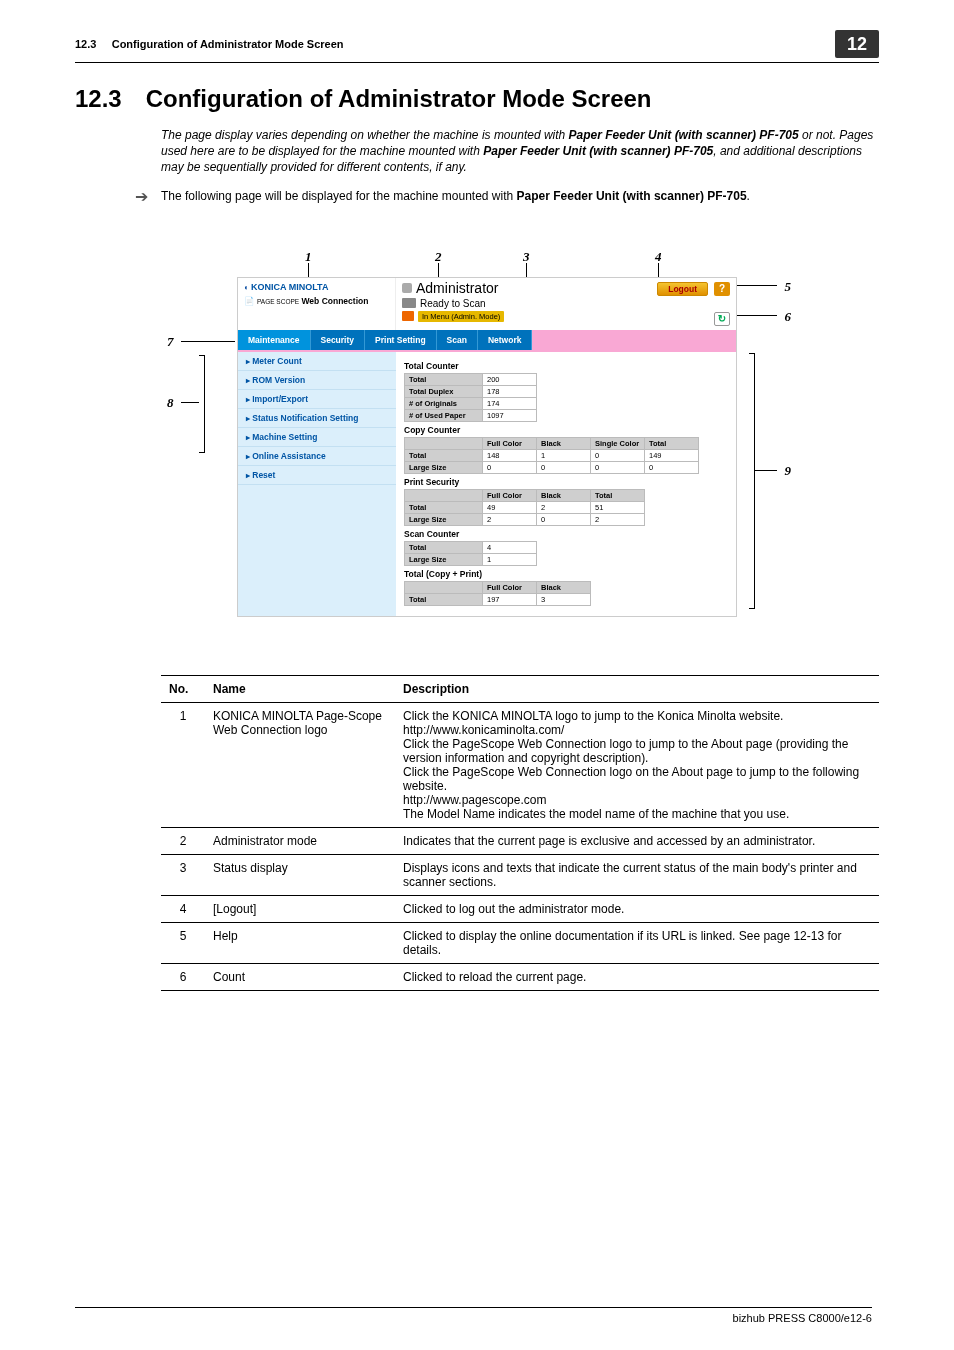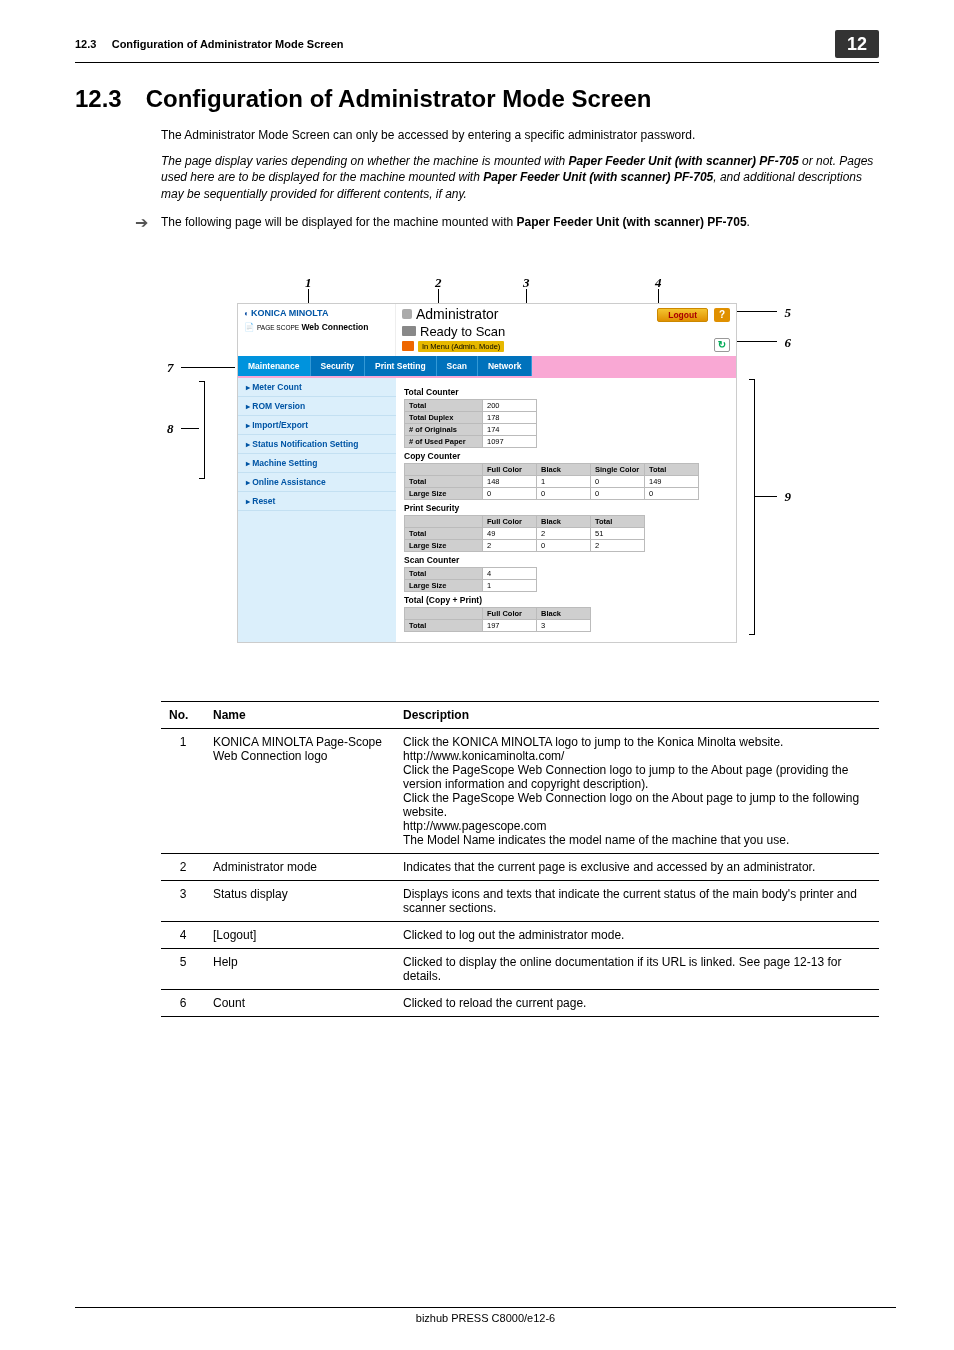--- a/index.html
+++ b/index.html
@@ -97,21 +97,21 @@
     border-right: 1px solid #eee;
     padding: 4px 6px;
     font-size: 8px;
   }
   .ap-right-col { flex: 1; position: relative; padding: 2px 6px; }
   .km-logo { font-weight: bold; color: #0055a5; font-size: 9px; }
   .pswc { font-size: 8.5px; margin-top: 4px; }
   .pswc b { color: #000; }
   .admin-user { display: flex; align-items: center; gap: 4px; font-size: 14px; }
   .mini-icon { width: 10px; height: 10px; background: #aaa; border-radius: 2px; }
-  .status-row { display: flex; align-items: center; gap: 4px; font-size: 13px; margin-top: 2px; }
+  .status-row { display: flex; align-items: center; gap: 4px; font-size: 10px; margin-top: 2px; }
   .printer-icon { width: 14px; height: 10px; background: #888; border-radius: 1px; }
   .inmenu { display: flex; align-items: center; gap: 4px; margin-top: 2px; }
   .inmenu-box { background: #e6b800; color: #000; font-size: 7.5px; padding: 1px 4px; border-radius: 1px; }
   .warn-icon { width: 12px; height: 10px; background: #e60; border-radius: 1px; }
   .logout-btn { position: absolute; top: 4px; right: 28px; background: linear-gradient(#f4c430,#e09000); color: #a00; border: 1px solid #c80; padding: 1px 10px; font-size: 8.5px; font-weight: bold; border-radius: 2px; }
   .help-icon { position: absolute; top: 4px; right: 6px; width: 16px; height: 14px; background: #e09000; border-radius: 2px; display:flex; align-items:center; justify-content:center; color:#fff; font-weight:bold; font-size:10px; }
   .reload-icon { position: absolute; top: 34px; right: 6px; width: 16px; height: 14px; border: 1px solid #999; border-radius: 2px; display:flex; align-items:center; justify-content:center; color:#0a5; font-weight:bold; font-size:10px; }
 
   .ap-tabs {
     display: flex;
@@ -175,24 +175,24 @@
     text-align: left;
   }
   table.desc th { font-weight: bold; }
   table.desc td.col-no { width: 44px; text-align: center; }
   table.desc td.col-name { width: 190px; }
 
   
   .footer {
     position: absolute;
     bottom: 26px;
-    left: 75px; right: 58px;
+    left: 75px; right: 82px;
     border-top: 1px solid #000;
     display: flex;
-    justify-content: center;
+    justify-content: flex-end;
     font-size: 11px;
     padding-top: 4px;
   }
 </style>
 </head>
 <body>
 
 <div class="header-row">
   <div class="header-left">
     <span>12.3</span>
@@ -203,21 +203,20 @@
     <span>12</span>
   </div>
 </div>
 
 <div class="h-row">
   <div class="h-num">12.3</div>
   <div class="h-title">Configuration of Administrator Mode Screen</div>
 </div>
 
 <div class="body-block">
-  <p class="para">The Administrator Mode Screen can only be accessed by entering a specific administrator password.</p>
   <p class="notice-text">
     <span>The page display varies depending on whether the machine is mounted with </span><span class="b">Paper Feeder Unit (with scanner) PF-705</span><span> or not. Pages used here are to be displayed for the machine mounted with </span><span class="b">Paper Feeder Unit (with scanner) PF-705</span><span>, and additional descriptions may be sequentially provided for different contents, if any.</span>
   </p>
   <div class="arrow-row">
     <span class="arrow-icon">➔</span>
     <div class="arrow-text">
       <span>The following page will be displayed for the machine mounted with </span><b>Paper Feeder Unit (with scanner) PF-705</b><span>.</span>
     </div>
   </div>
 </div>

